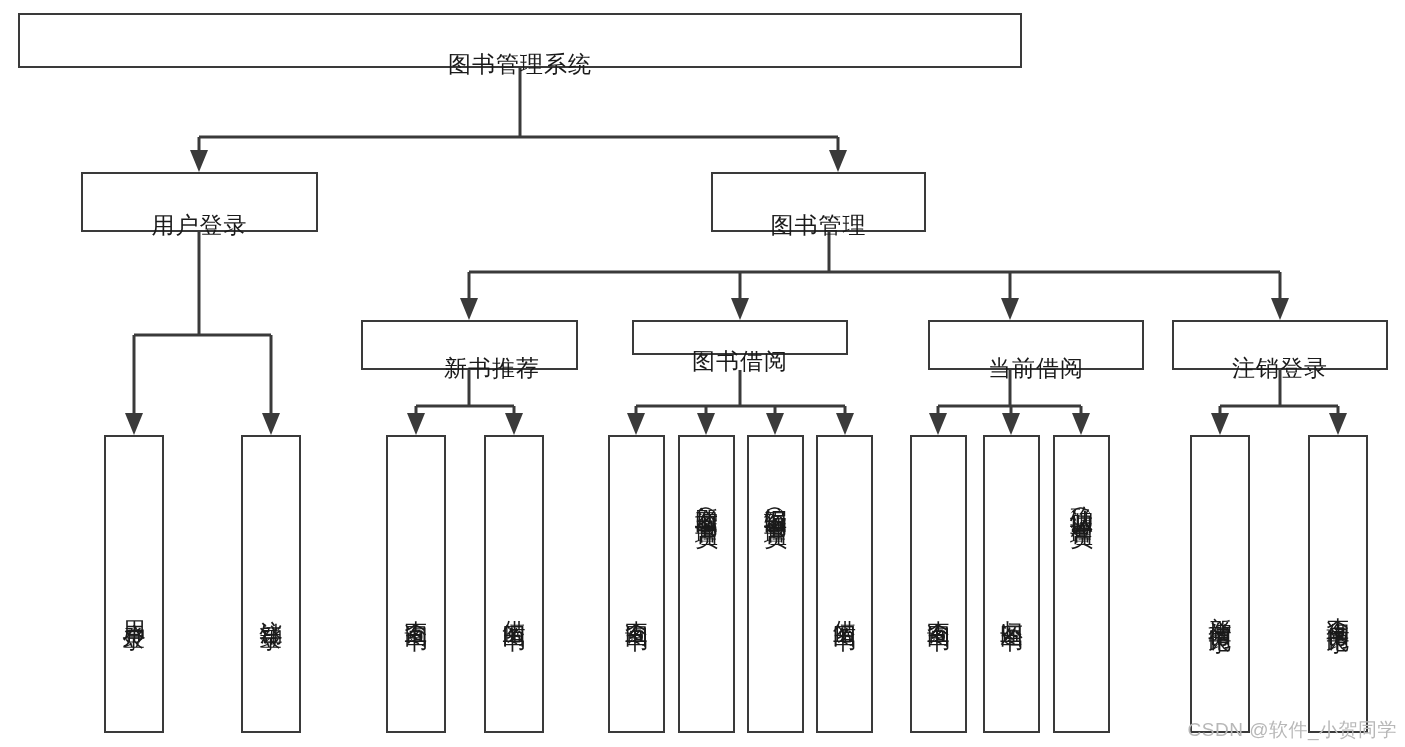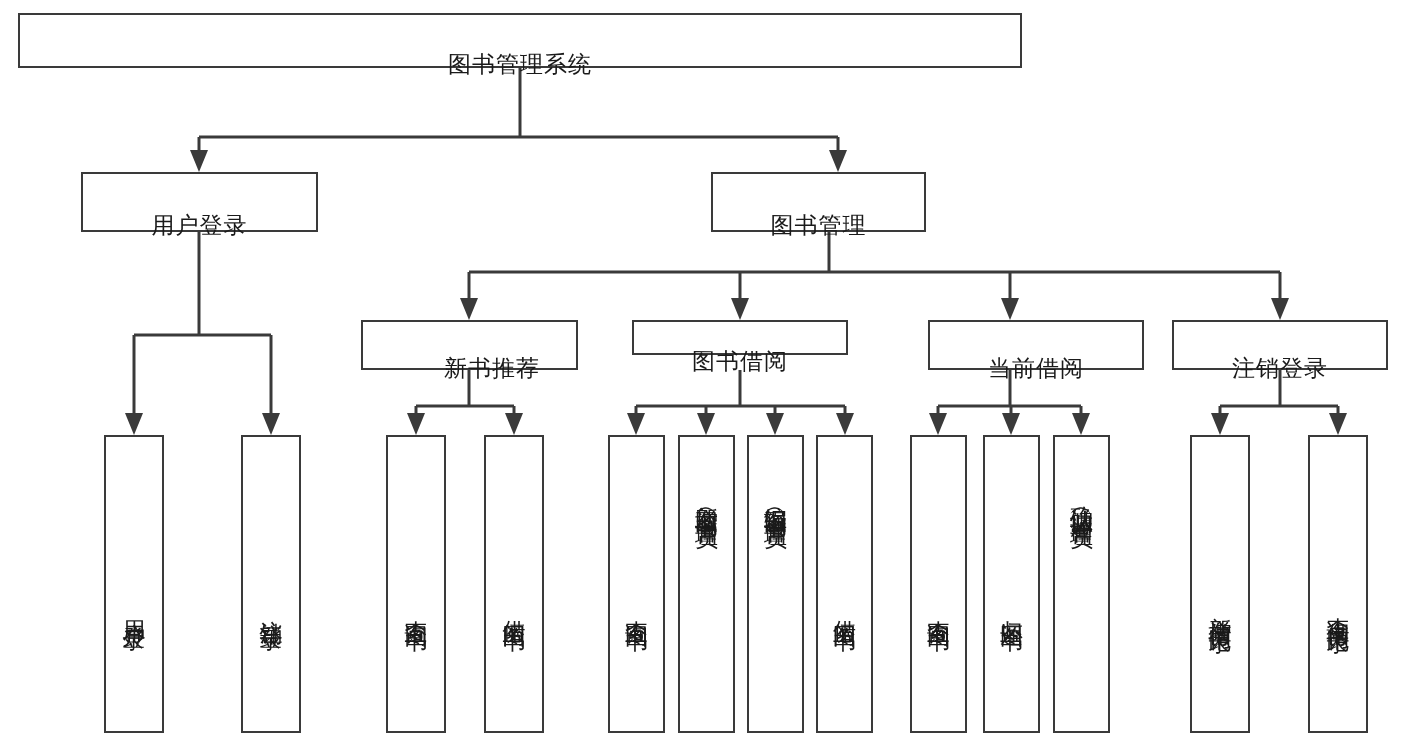--- a/index.html
+++ b/index.html
@@ -183,14 +183,15 @@
         <span class="label">确认归还（管理员）</span>
       </div>
       <div class="node vert" style="left: 1190px; top: 435px; width: 60px; height: 298px;">
         <span class="label">新增借阅记录</span>
       </div>
       <div class="node vert" style="left: 1308px; top: 435px; width: 60px; height: 298px;">
         <span class="label">查询借阅记录</span>
       </div>
     </div>
 
+  <div id="watermark">CSDN @软件_小贺同学</div>
 
 </div>
 
 </body></html>

